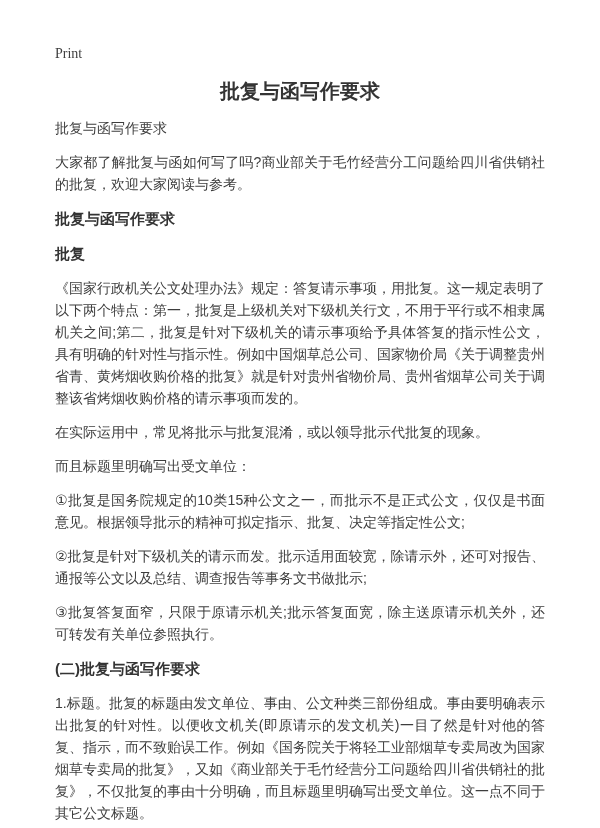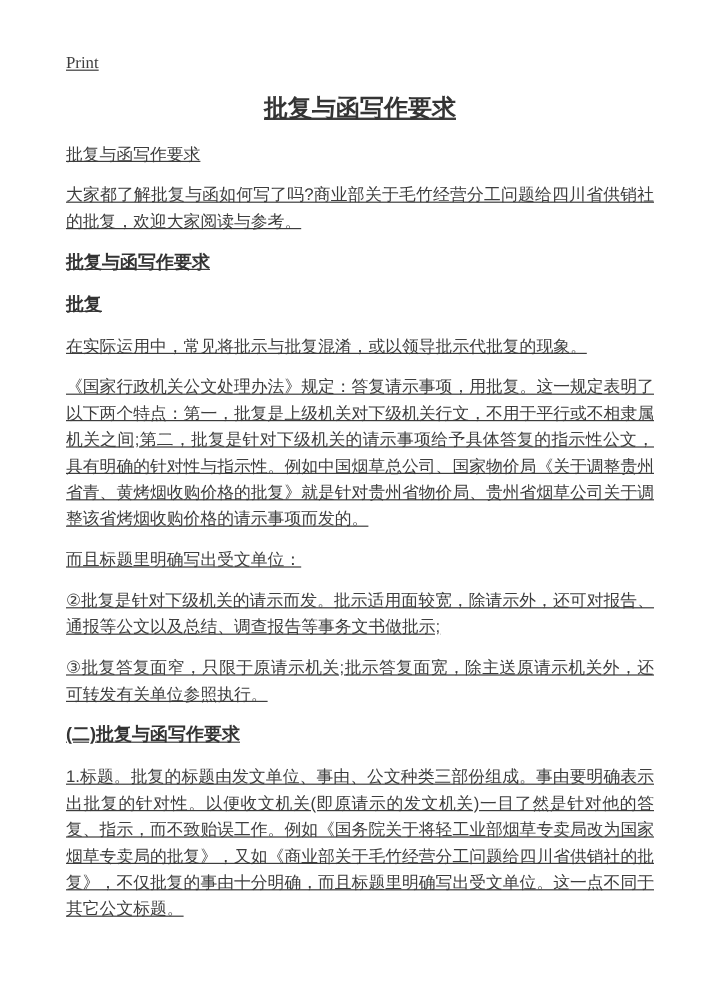--- a/index.html
+++ b/index.html
@@ -13,21 +13,20 @@
     overflow: hidden;
     font-family: "Liberation Sans", "DejaVu Sans", sans-serif;
     color: #3d3d3d;
   }
   .page {
     box-sizing: border-box;
     width: 600px;
     height: 828px;
     padding: 46px 55px 48px 55px;
     background: #ffffff;
-    text-decoration: underline;
   }
   .print-link {
     font-family: "Liberation Serif", "DejaVu Serif", serif;
     font-size: 14px;
     line-height: 16px;
     color: #3f3f3f;
     cursor: pointer;
   }
   h1.doc-title {
     margin: 16px 0 0 0;
@@ -70,26 +69,27 @@
 
   <p class="subtitle">批复与函写作要求</p>
 
   <p class="body-text">大家都了解批复与函如何写了吗?商业部关于毛竹经营分工问题给四川省供销社的批复，欢迎大家阅读与参考。</p>
 
   <p class="heading">批复与函写作要求</p>
 
   <p class="heading">批复</p>
 
 
+  <p class="body-text">《国家行政机关公文处理办法》规定：答复请示事项，用批复。这一规定表明了以下两个特点：第一，批复是上级机关对下级机关行文，不用于平行或不相隶属机关之间;第二，批复是针对下级机关的请示事项给予具体答复的指示性公文，具有明确的针对性与指示性。例如中国烟草总公司、国家物价局《关于调整贵州省青、黄烤烟收购价格的批复》就是针对贵州省物价局、贵州省烟草公司关于调整该省烤烟收购价格的请示事项而发的。</p>
+
   <p class="body-text">在实际运用中，常见将批示与批复混淆，或以领导批示代批复的现象。</p>
-
-  <p class="body-text">《国家行政机关公文处理办法》规定：答复请示事项，用批复。这一规定表明了以下两个特点：第一，批复是上级机关对下级机关行文，不用于平行或不相隶属机关之间;第二，批复是针对下级机关的请示事项给予具体答复的指示性公文，具有明确的针对性与指示性。例如中国烟草总公司、国家物价局《关于调整贵州省青、黄烤烟收购价格的批复》就是针对贵州省物价局、贵州省烟草公司关于调整该省烤烟收购价格的请示事项而发的。</p>
 
   <p class="body-text">而且标题里明确写出受文单位：</p>
 
+  <p class="body-text">①批复是国务院规定的10类15种公文之一，而批示不是正式公文，仅仅是书面意见。根据领导批示的精神可拟定指示、批复、决定等指定性公文;</p>
 
   <p class="body-text">②批复是针对下级机关的请示而发。批示适用面较宽，除请示外，还可对报告、通报等公文以及总结、调查报告等事务文书做批示;</p>
 
   <p class="body-text">③批复答复面窄，只限于原请示机关;批示答复面宽，除主送原请示机关外，还可转发有关单位参照执行。</p>
 
   <p class="heading">(二)批复与函写作要求</p>
 
   <p class="body-text">1.标题。批复的标题由发文单位、事由、公文种类三部份组成。事由要明确表示出批复的针对性。以便收文机关(即原请示的发文机关)一目了然是针对他的答复、指示，而不致贻误工作。例如《国务院关于将轻工业部烟草专卖局改为国家烟草专卖局的批复》，又如《商业部关于毛竹经营分工问题给四川省供销社的批复》，不仅批复的事由十分明确，而且标题里明确写出受文单位。这一点不同于其它公文标题。</p>
 
 </div>

